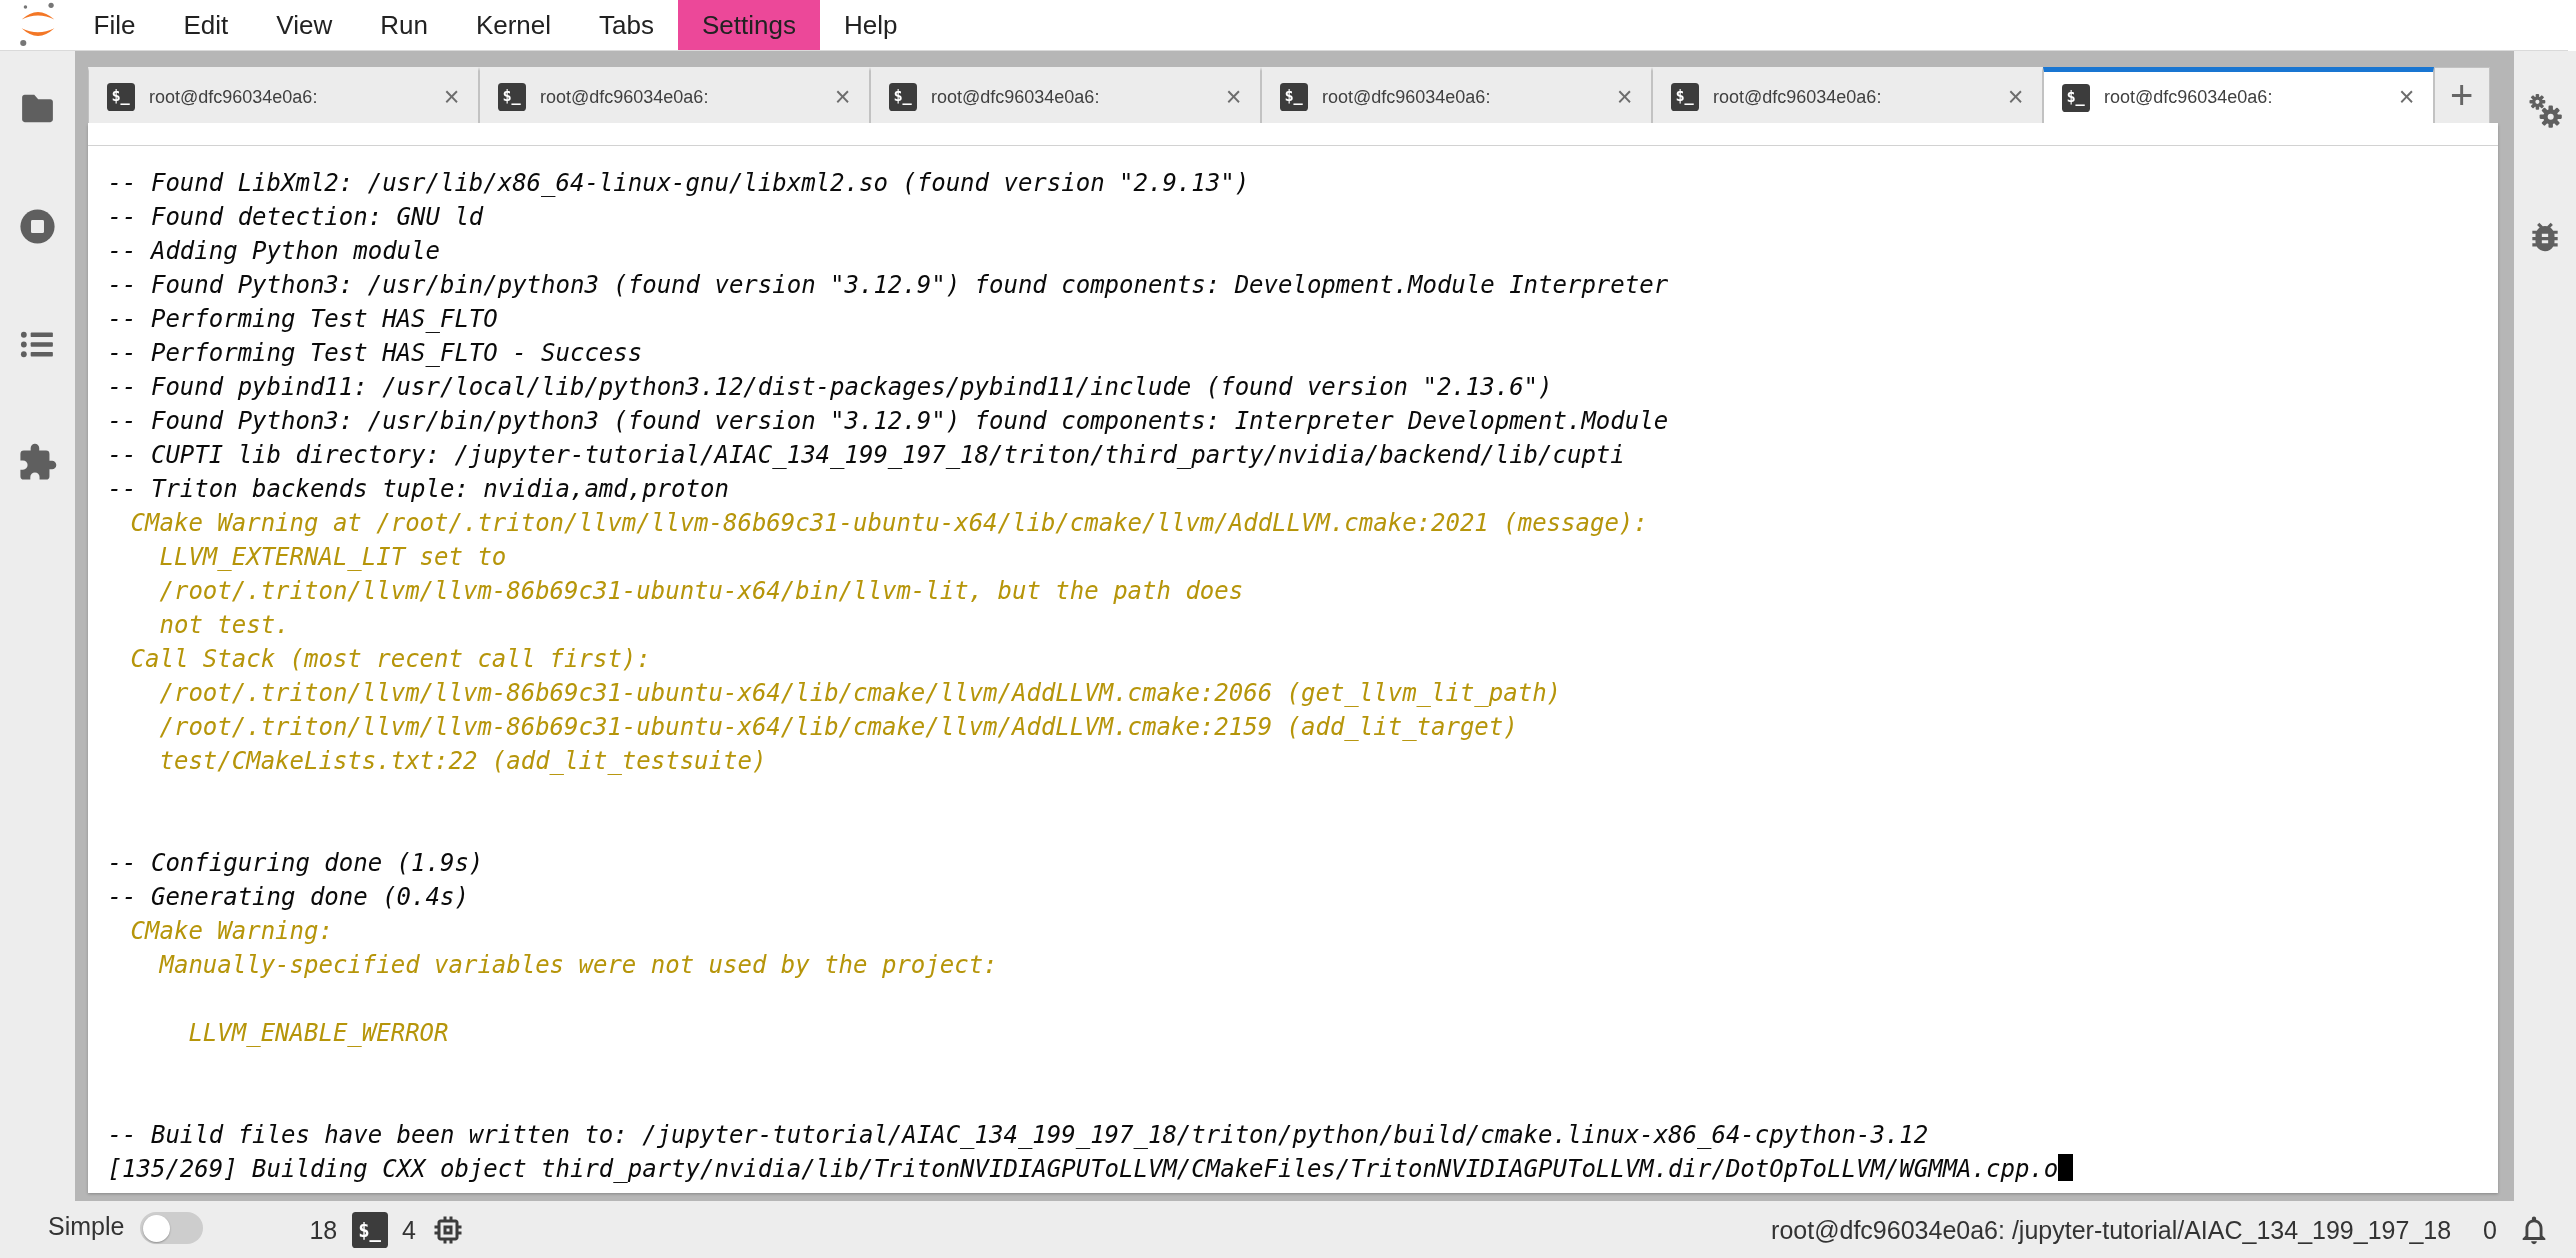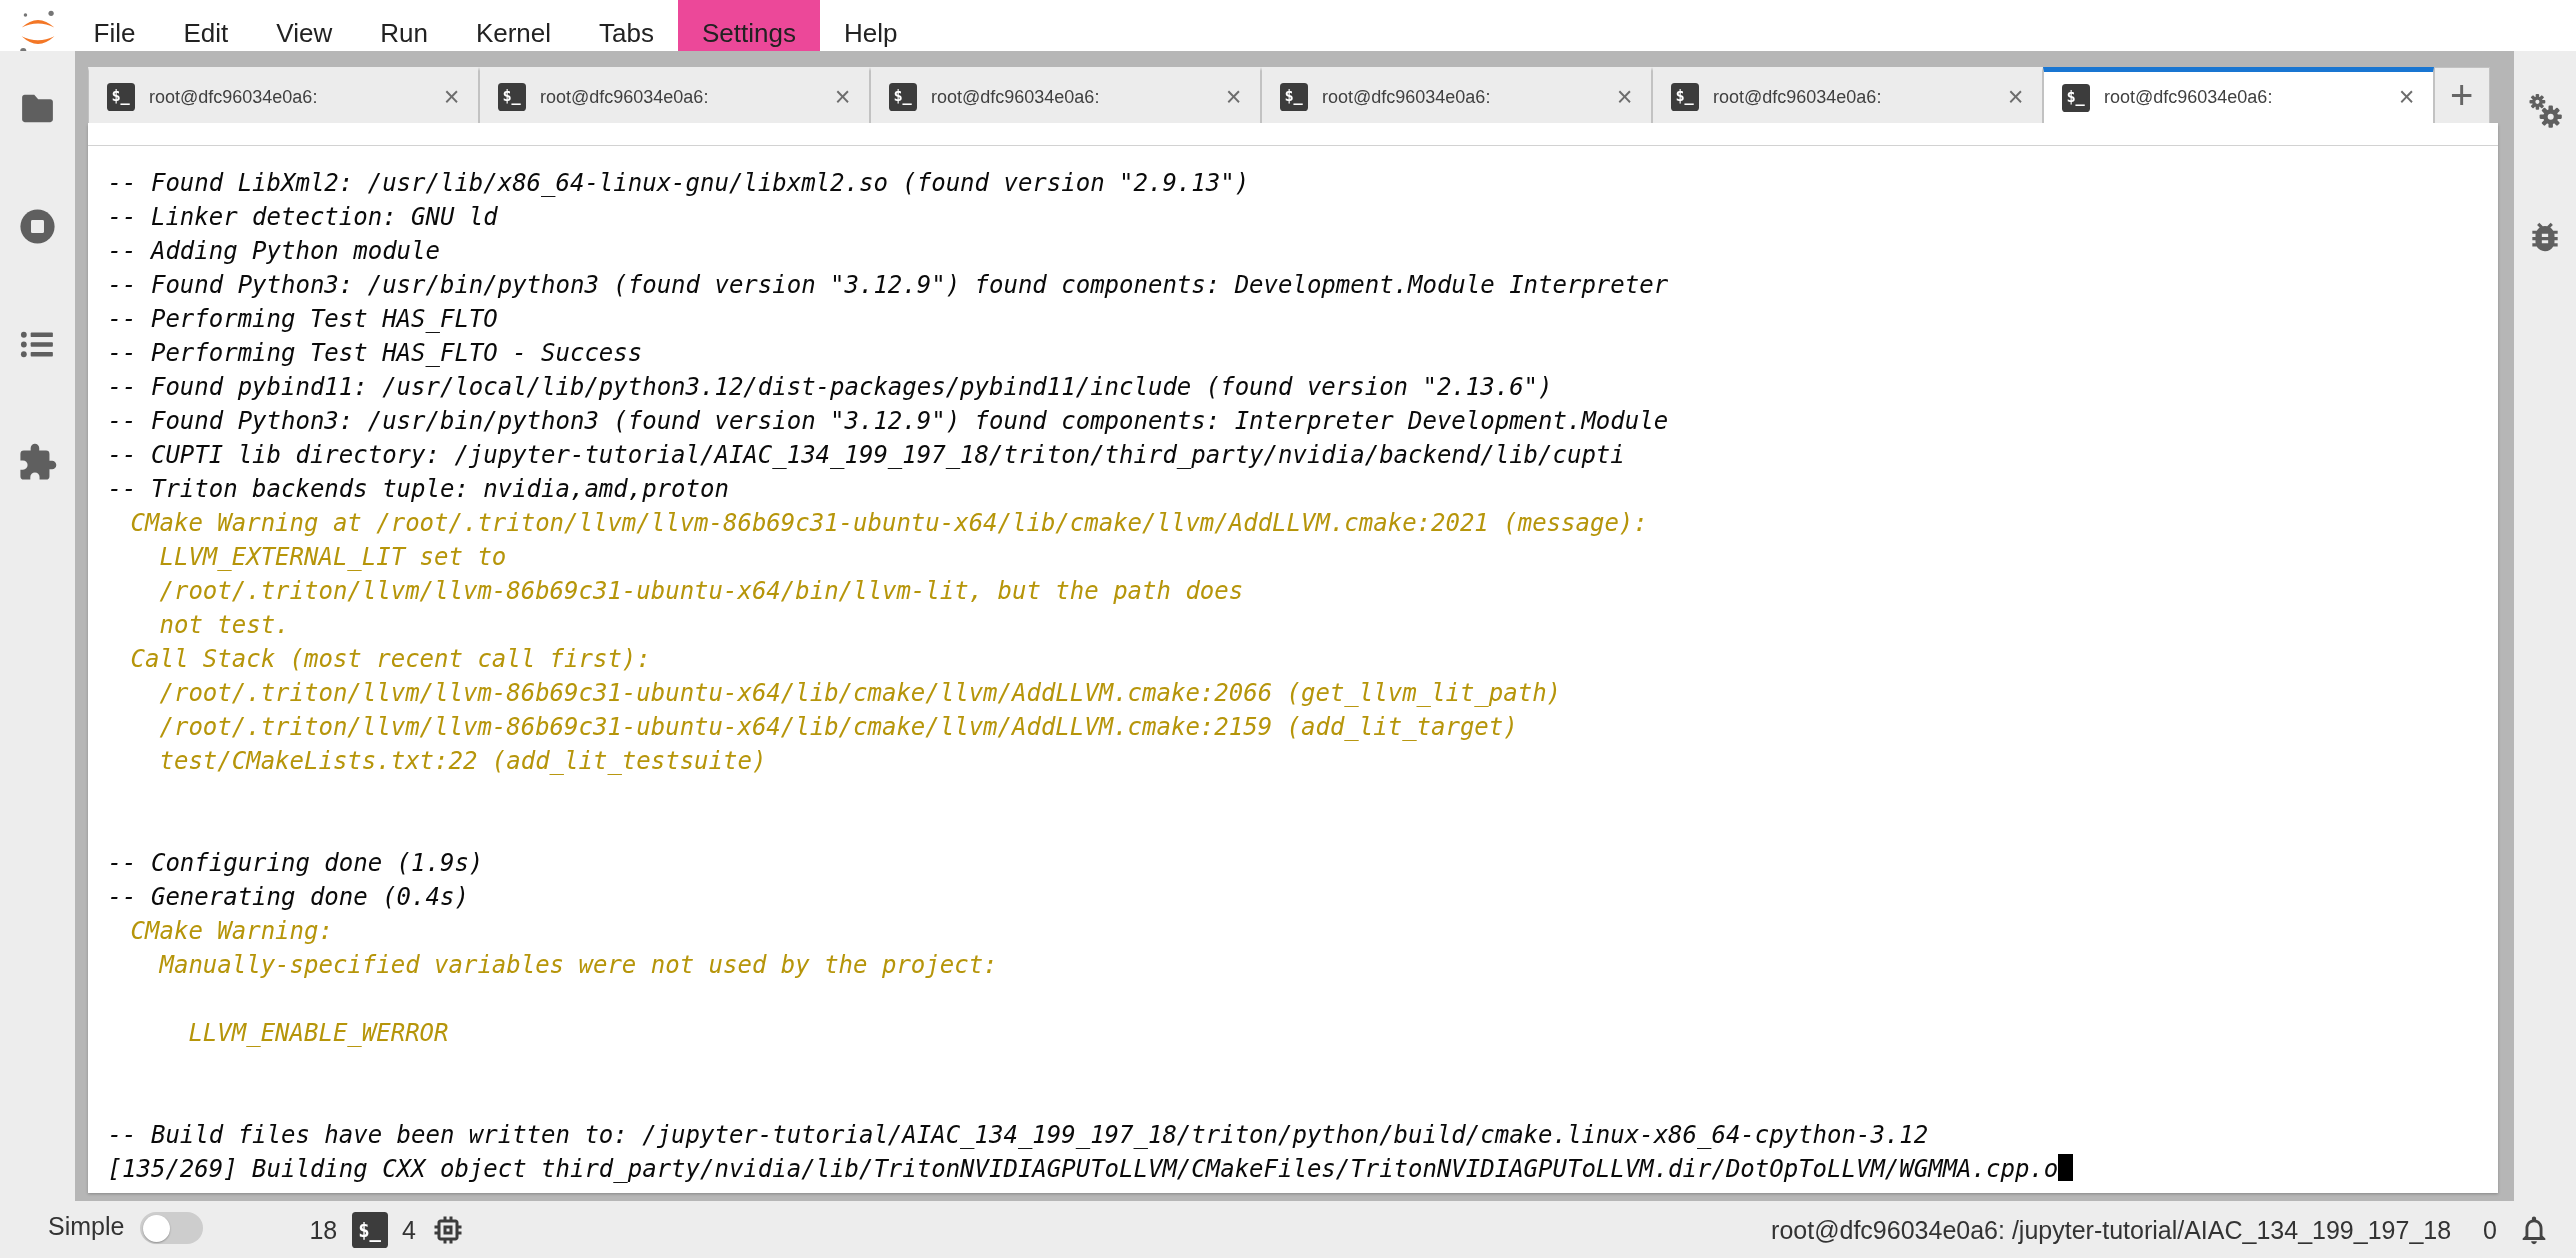--- a/index.html
+++ b/index.html
@@ -13,21 +13,21 @@
   }
   *{box-sizing:border-box;}
   html,body{margin:0;padding:0;}
   body{
     width:2576px;height:1259px;overflow:hidden;position:relative;
     font-family:"Liberation Sans",sans-serif;background:#fff;
   }
 
   
   #menubar{
-    position:absolute;top:0;left:0;right:8px;height:67px;background:#ffffff;
+    position:absolute;top:0;left:0;right:8px;height:51px;background:#ffffff;
     border-bottom:0.9px solid #dadada;display:flex;align-items:stretch;
   }
   #logo{width:48px;margin:3.6px 7.2px 3.6px 14.4px;display:flex;align-items:center;}
   #menu-items{display:flex;align-items:stretch;}
   .menu-item{
     display:flex;align-items:center;padding:0 24px;font-size:26px;color:#222;
     cursor:default;white-space:nowrap;
   }
   .menu-item.active{background:#ec4899;}
 
@@ -238,21 +238,21 @@
         </span>
     <span class="tab-label">root@dfc96034e0a6:</span>
     <span class="tab-close">×</span>
   </div>
       <div id="new-tab">+</div>
   </div>
   <div id="panel">
     <div id="panel-top"></div>
     <div id="terminal">
         <div class="term-line">-- Found LibXml2: /usr/lib/x86_64-linux-gnu/libxml2.so (found version "2.9.13")</div>
-        <div class="term-line">-- Linker detection: GNU ld</div>
+        <div class="term-line">-- Found detection: GNU ld</div>
         <div class="term-line">-- Adding Python module</div>
         <div class="term-line">-- Found Python3: /usr/bin/python3 (found version "3.12.9") found components: Development.Module Interpreter</div>
         <div class="term-line">-- Performing Test HAS_FLTO</div>
         <div class="term-line">-- Performing Test HAS_FLTO - Success</div>
         <div class="term-line">-- Found pybind11: /usr/local/lib/python3.12/dist-packages/pybind11/include (found version "2.13.6")</div>
         <div class="term-line">-- Found Python3: /usr/bin/python3 (found version "3.12.9") found components: Interpreter Development.Module</div>
         <div class="term-line">-- CUPTI lib directory: /jupyter-tutorial/AIAC_134_199_197_18/triton/third_party/nvidia/backend/lib/cupti</div>
         <div class="term-line">-- Triton backends tuple: nvidia,amd,proton</div>
         <div class="term-line warn">CMake Warning at /root/.triton/llvm/llvm-86b69c31-ubuntu-x64/lib/cmake/llvm/AddLLVM.cmake:2021 (message):</div>
         <div class="term-line warn">  LLVM_EXTERNAL_LIT set to</div>

